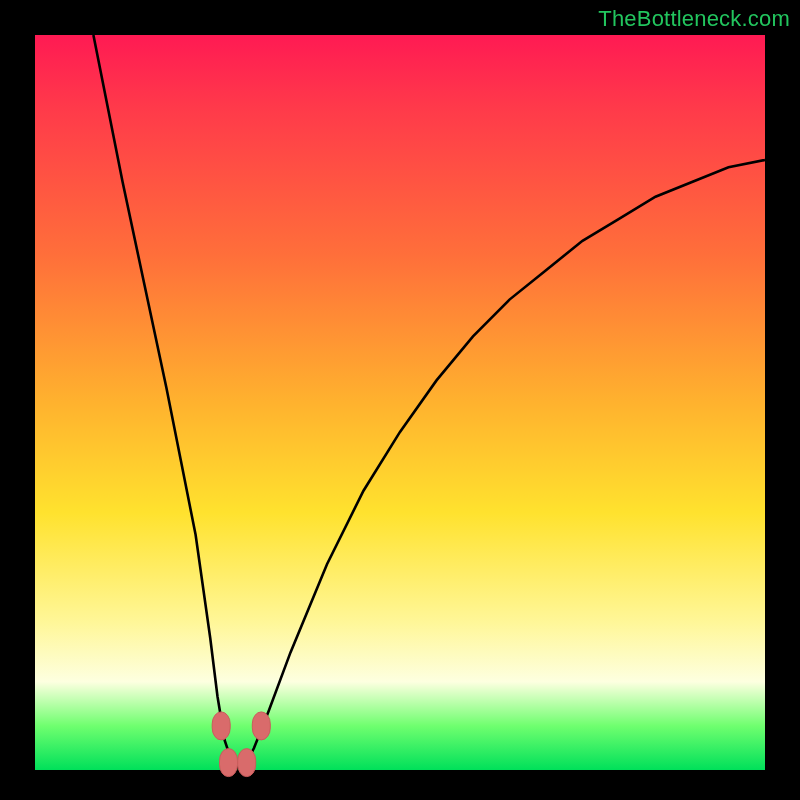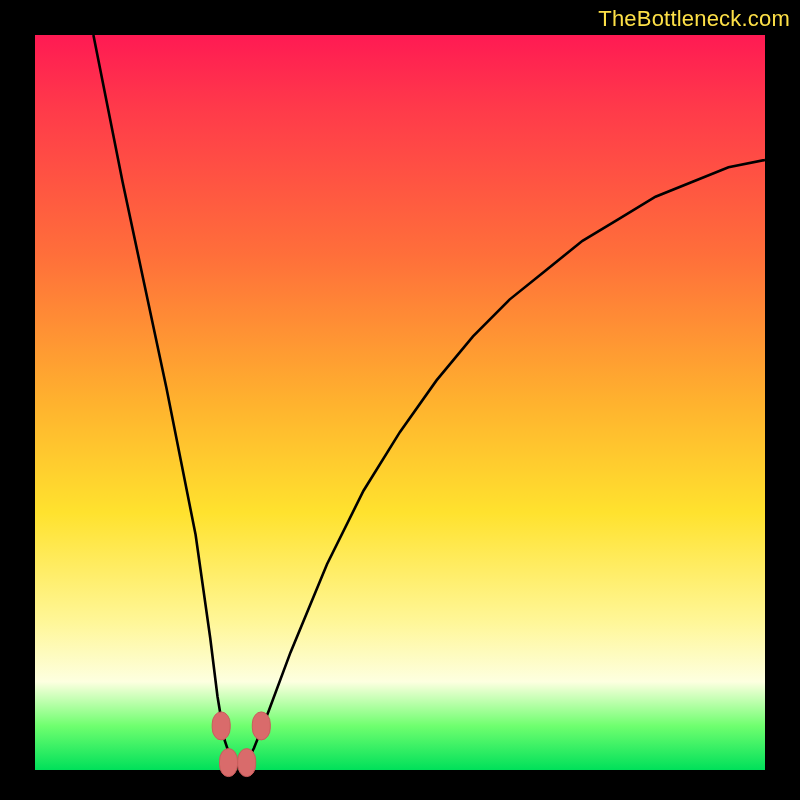--- a/index.html
+++ b/index.html
@@ -36,21 +36,21 @@
       #fff799 80%,
       #fdffe0 88%,
       #6fff6f 94%,
       #00e05a 100%
     );
   }
   .watermark {
     position: absolute;
     top: 6px;
     right: 10px;
-    color: #fde047;
+    color: #22c55e;
     font-size: 22px;
     letter-spacing: 0.2px;
     user-select: none;
   }
   svg.curve {
     position: absolute;
     left: 0;
     top: 0;
     width: 730px;
     height: 735px;

